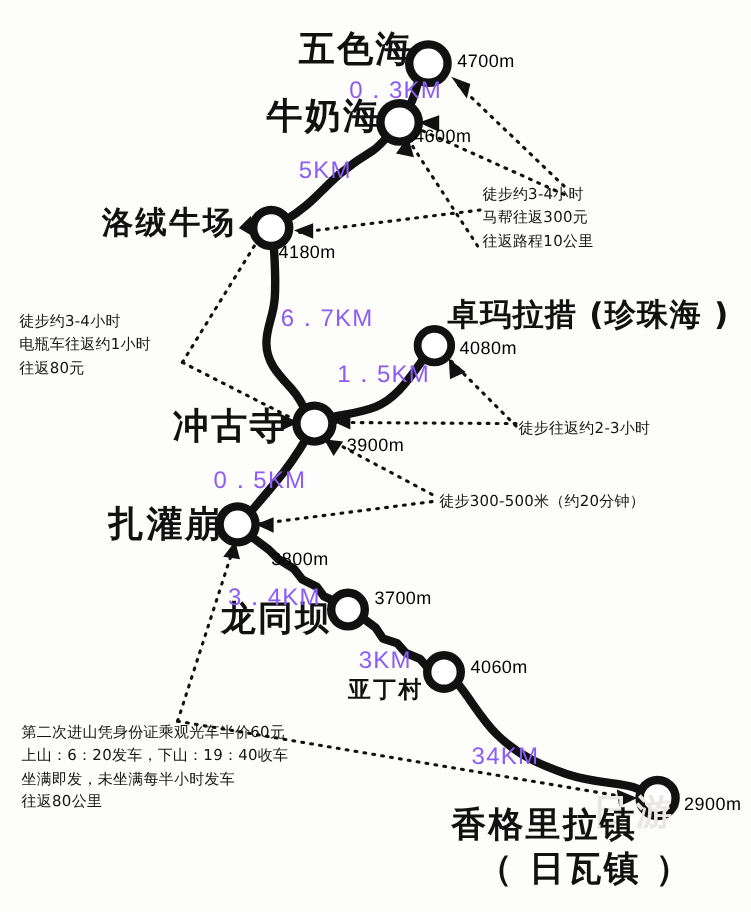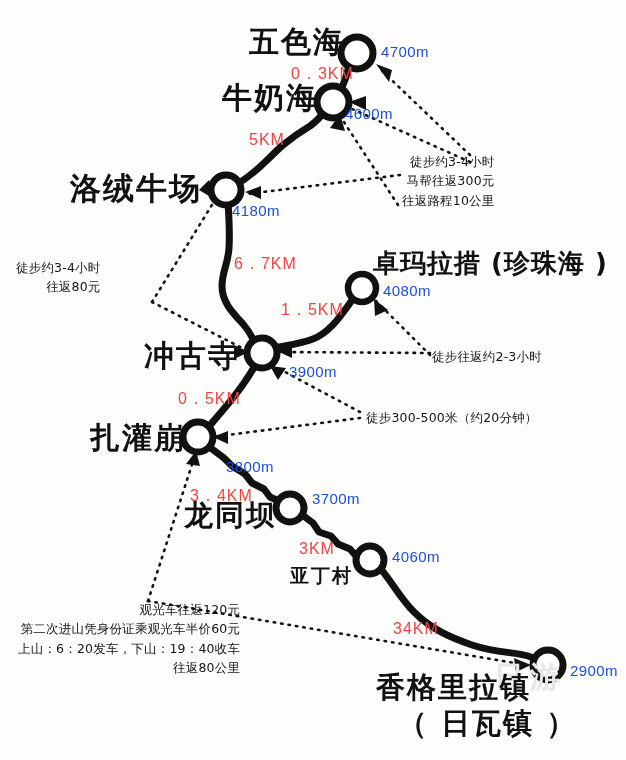--- a/index.html
+++ b/index.html
@@ -4,34 +4,34 @@
 <style>
   html,body{margin:0;padding:0;}
   body{
     width:626px;height:760px;
     background:#fdfdfb;
     font-family:"Liberation Sans","DejaVu Sans",sans-serif;
     position:relative;overflow:hidden;
     color:#15151a;
   }
   #map{position:absolute;left:0;top:0;width:626px;height:760px;}
-  .lbl{position:absolute;white-space:nowrap;line-height:1;text-align:right;}
+  .lbl{position:absolute;white-space:nowrap;line-height:1;}
   .place{
     font-family:"DejaVu Sans","Liberation Sans",sans-serif;
     font-weight:700;
     letter-spacing:2px;
     color:#111;
   }
   .alt{
     font-family:"Liberation Sans","DejaVu Sans",sans-serif;
-    font-size:15px;font-weight:400;color:#1d4ed8;letter-spacing:.4px;
+    font-size:15px;font-weight:400;color:#000000;letter-spacing:.4px;
   }
   .dist{
     font-family:"Liberation Sans","DejaVu Sans",sans-serif;
-    font-size:16px;font-weight:400;color:#ef4444;letter-spacing:1px;
+    font-size:20px;font-weight:400;color:#8b5cf6;letter-spacing:1px;
   }
   .note{
     font-family:"DejaVu Sans","Liberation Sans",sans-serif;
     font-size:12.5px;color:#141414;line-height:1.55;letter-spacing:.2px;
   }
   .note div{white-space:nowrap;}
   .wm{
     position:absolute;
     font-family:"DejaVu Sans","Liberation Sans",sans-serif;
     font-size:30px;letter-spacing:6px;
@@ -121,21 +121,21 @@
     <circle cx="290" cy="508" r="14" fill="#ffffff" stroke="#111111" stroke-width="7"></circle>
     <circle cx="370" cy="560" r="14" fill="#ffffff" stroke="#111111" stroke-width="7"></circle>
     <circle cx="548" cy="665" r="15" fill="#ffffff" stroke="#111111" stroke-width="7"></circle>
   </g>
 </svg>
 
 <div class="wm" style="left:494px;top:657px;">日游</div>
 
 <div class="lbl place" style="left:249px;top:27px;font-size:30px;">五色海</div>
 <div class="lbl place" style="left:222px;top:83px;font-size:30px;">牛奶海</div>
-<div class="lbl place" style="left:70px;top:173px;font-size:31px;">洛绒牛场</div>
+<div class="lbl place" style="left:85px;top:173px;font-size:26px;">洛绒牛场</div>
 <div class="lbl place" style="left:373px;top:250px;font-size:26px;letter-spacing:1px;">卓玛拉措 (珍珠海 )</div>
 <div class="lbl place" style="left:144px;top:341px;font-size:30px;">冲古寺</div>
 <div class="lbl place" style="left:90px;top:423px;font-size:30px;">扎灌崩</div>
 <div class="lbl place" style="left:184px;top:501px;font-size:29px;">龙同坝</div>
 <div class="lbl place" style="left:270px;top:566px;font-size:19px;margin-left:20px;">亚丁村</div>
 <div class="lbl place" style="left:376px;top:673px;font-size:29px;">香格里拉镇</div>
 <div class="lbl place" style="left:398px;top:709px;font-size:29px;">（ 日瓦镇 ）</div>
 
 <div class="lbl alt" style="left:381px;top:44px;">4700m</div>
 <div class="lbl alt" style="left:345px;top:106px;">4600m</div>
@@ -157,29 +157,30 @@
 <div class="lbl dist" style="left:393px;top:621px;">34KM</div>
 
 <div class="lbl note" style="left:402px;top:152px;">
   <div>徒步约3-4小时</div>
   <div>马帮往返300元</div>
   <div>往返路程10公里</div>
 </div>
 
 <div class="lbl note" style="left:16px;top:258px;">
   <div>徒步约3-4小时</div>
+  <div>电瓶车往返约1小时</div>
   <div>往返80元</div>
 </div>
 
 <div class="lbl note" style="left:432px;top:347px;">
   <div>徒步往返约2-3小时</div>
 </div>
 
 <div class="lbl note" style="left:366px;top:408px;">
   <div>徒步300-500米（约20分钟）</div>
 </div>
 
 <div class="lbl note" style="left:18px;top:600px;">
-  <div>观光车往返120元</div>
   <div>第二次进山凭身份证乘观光车半价60元</div>
   <div>上山：6：20发车，下山：19：40收车</div>
+  <div>坐满即发，未坐满每半小时发车</div>
   <div>往返80公里</div>
 </div>
 
 </body></html>

